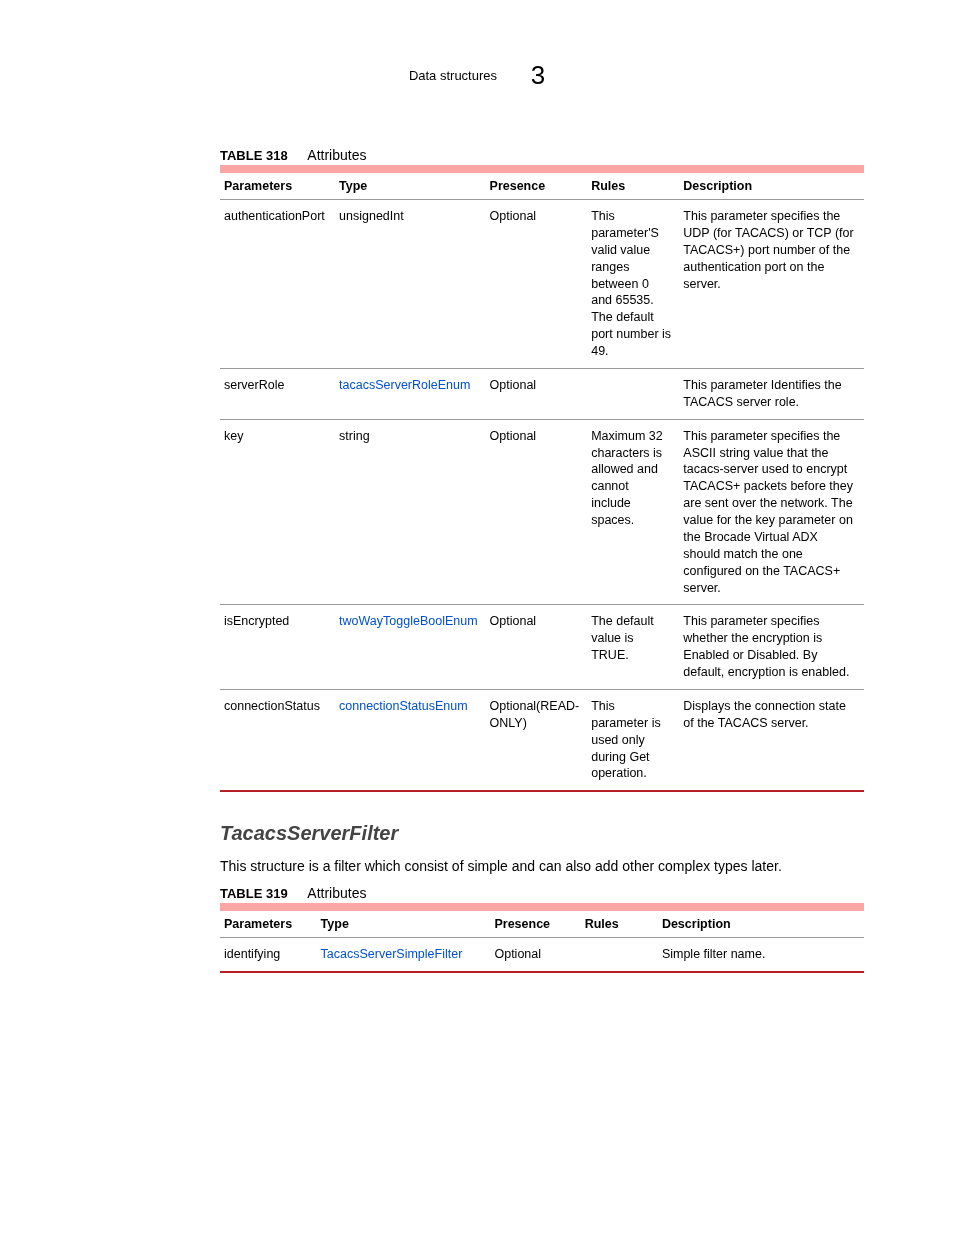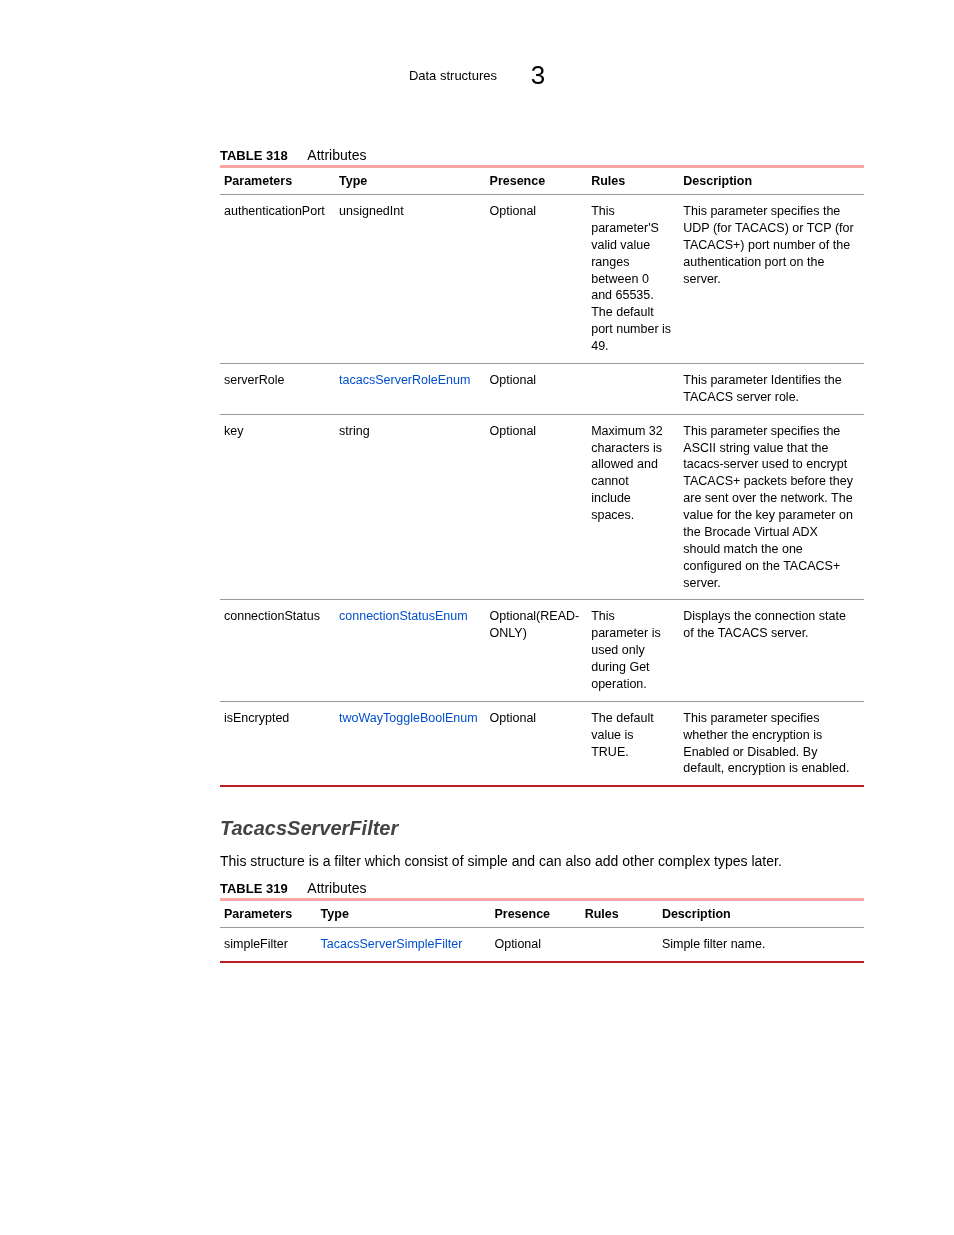--- a/index.html
+++ b/index.html
@@ -53,21 +53,21 @@
       font-size: 14px;
       margin-left: 16px;
     }
     table.attr {
       border-collapse: collapse;
       width: 100%;
       margin-top: 2px;
       font-size: 12.5px;
     }
     table.attr thead tr {
-      border-top: 3px solid #fca5a5;
+      border-top: 8px solid #fca5a5;
       border-bottom: 1px solid #b51f25;
     }
     table.attr th {
       text-align: left;
       font-weight: bold;
       padding: 6px 8px 6px 4px;
       font-size: 12.5px;
       vertical-align: top;
     }
     table.attr td {
@@ -146,32 +146,32 @@
           <td>This parameter Identifies the TACACS server role.</td>
         </tr>
         <tr>
           <td>key</td>
           <td>string</td>
           <td>Optional</td>
           <td>Maximum 32 characters is allowed and cannot include spaces.</td>
           <td>This parameter specifies the ASCII string value that the tacacs-server used to encrypt TACACS+ packets before they are sent over the network. The value for the key parameter on the Brocade Virtual ADX should match the one configured on the TACACS+ server.</td>
         </tr>
         <tr>
+          <td>isEncrypted</td>
+          <td><a class="link">twoWayToggleBoolEnum</a></td>
+          <td>Optional</td>
+          <td>The default value is TRUE.</td>
+          <td>This parameter specifies whether the encryption is Enabled or Disabled. By default, encryption is enabled.</td>
+        </tr>
+        <tr>
           <td>connectionStatus</td>
           <td><a class="link">connectionStatusEnum</a></td>
           <td>Optional(READ-ONLY)</td>
           <td>This parameter is used only during Get operation.</td>
           <td>Displays the connection state of the TACACS server.</td>
-        </tr>
-        <tr>
-          <td>isEncrypted</td>
-          <td><a class="link">twoWayToggleBoolEnum</a></td>
-          <td>Optional</td>
-          <td>The default value is TRUE.</td>
-          <td>This parameter specifies whether the encryption is Enabled or Disabled. By default, encryption is enabled.</td>
         </tr>
       </tbody>
     </table>
   </div>
 
   <div class="section" style="margin-top:28px;">
     <h2 class="ital">TacacsServerFilter</h2>
     <p class="body">This structure is a filter which consist of simple and can also add other complex types later.</p>
     <div class="table-caption">
       <span class="tlabel">TABLE 319</span>
@@ -189,21 +189,21 @@
         <tr>
           <th>Parameters</th>
           <th>Type</th>
           <th>Presence</th>
           <th>Rules</th>
           <th>Description</th>
         </tr>
       </thead>
       <tbody>
         <tr>
-          <td>simpleFilter</td>
+          <td>identifying</td>
           <td><a class="link">TacacsServerSimpleFilter</a></td>
           <td>Optional</td>
           <td></td>
           <td>Simple filter name.</td>
         </tr>
       </tbody>
     </table>
   </div>
 
 </div>

